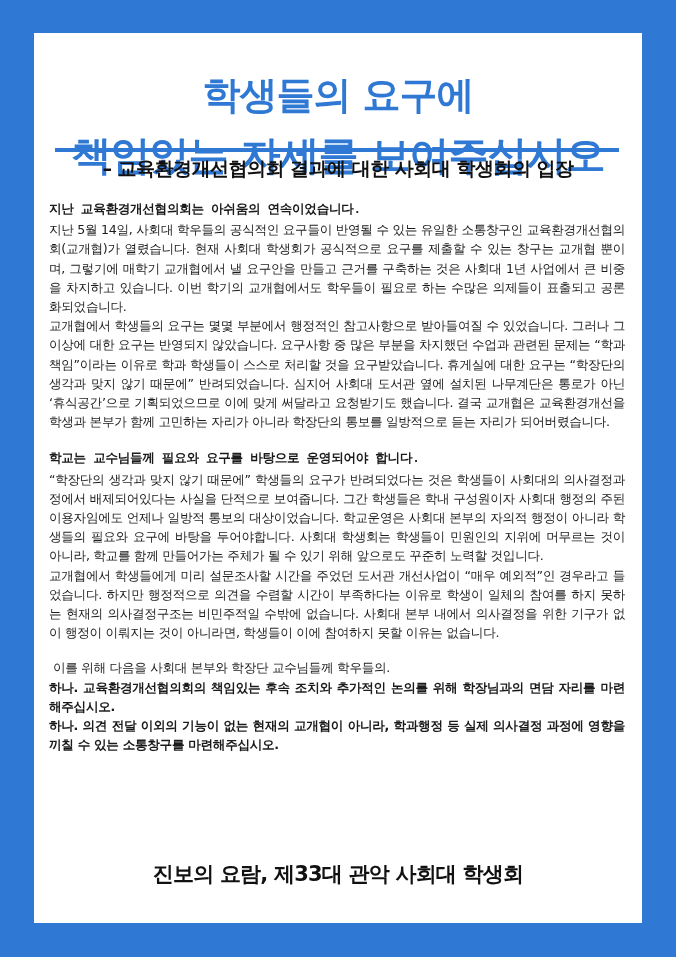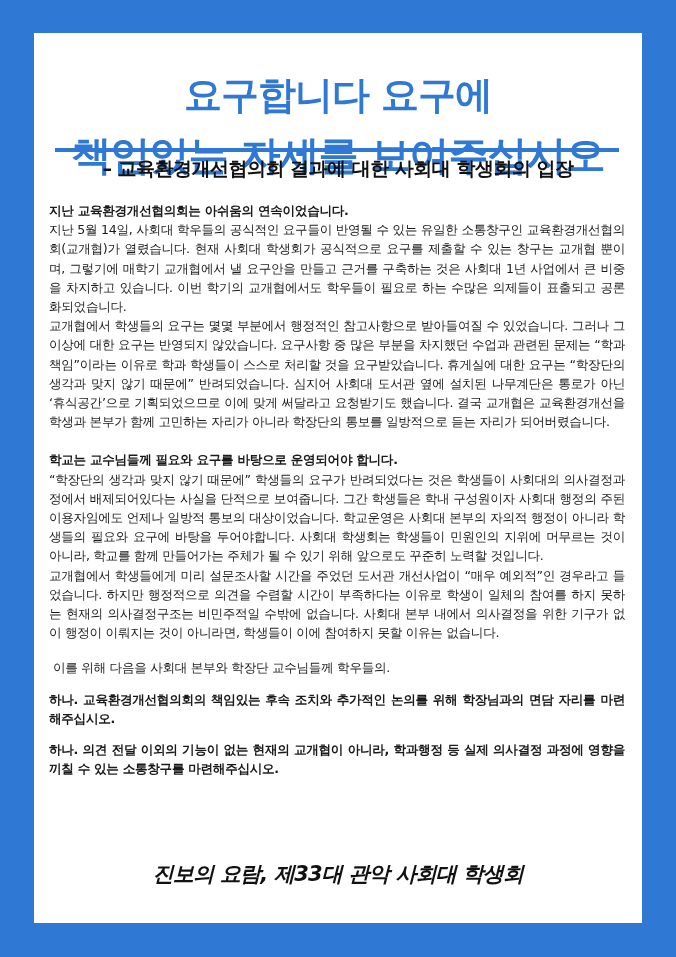--- a/index.html
+++ b/index.html
@@ -74,55 +74,54 @@
     line-height: 19.2px;
     color: #1a1a1a;
     letter-spacing: -0.3px;
   }
   .body p {
     margin: 0;
     text-align: justify;
   }
   .body p.head {
     font-weight: bold;
+    font-family: Liberation Mono, monospace;
   }
   .body .gap {
     height: 19px;
   }
   .demands {
     margin-top: 16px;
   }
   .demands .intro {
     padding-left: 4px;
   }
   .demands .item {
     font-weight: bold;
-    margin-top: 12px;
   }
   .signature {
     position: absolute;
     left: 0;
     top: 826px;
     width: 608px;
     text-align: center;
     font-size: 21px;
     line-height: 30px;
     font-weight: bold;
     color: #111111;
     letter-spacing: -0.8px;
-    font-style: italic;
   }
 </style>
 </head>
 <body>
 
 <div class="panel">
 
   <h1 class="title">
-    <span class="l1">요구합니다 요구에</span>
+    <span class="l1">학생들의 요구에</span>
     <span class="l2">책임있는 자세를 보여주십시오</span>
   </h1>
 
   <div class="rule"></div>
 
   <div class="subtitle">– 교육환경개선협의회 결과에 대한 사회대 학생회의 입장</div>
 
   <div class="body">
 
     <section>

